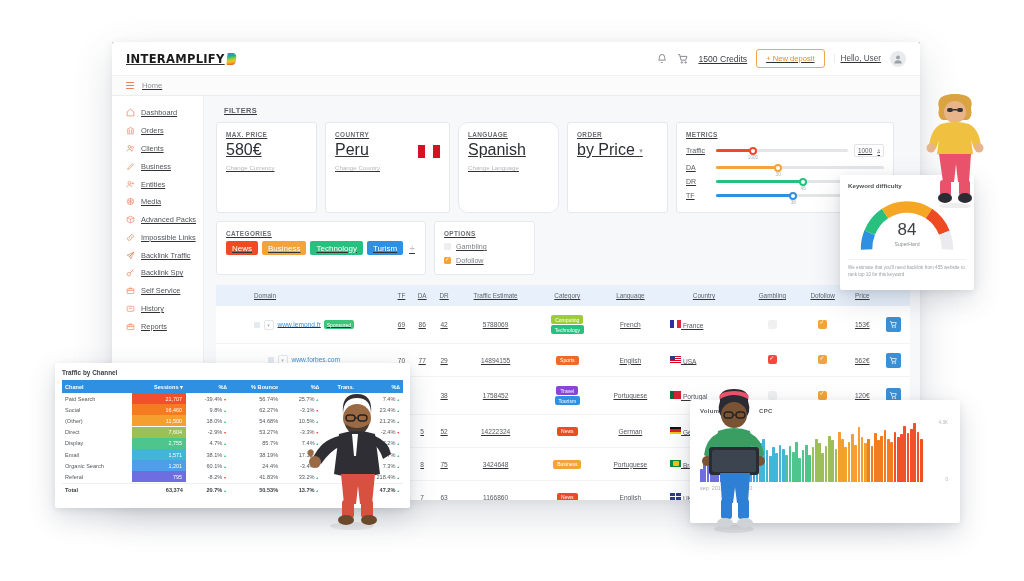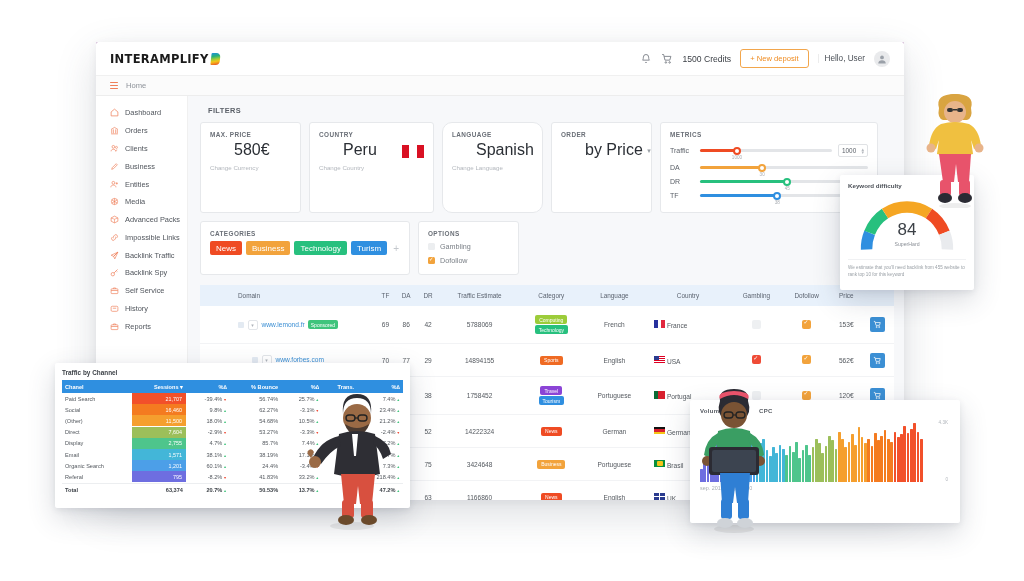--- a/index.html
+++ b/index.html
@@ -7,26 +7,27 @@
   body {
     font-family: "Liberation Sans", sans-serif;
     background: #ffffff;
     position: relative;
     color: #333;
   }
 
   
   .app-window {
     position: absolute;
-    left: 96px; top: 42px;
+    left: 112px; top: 42px;
     width: 808px; height: 458px;
     background: #701a75;
     box-shadow: 0 14px 40px rgba(60,70,90,0.18), 0 2px 8px rgba(60,70,90,0.08);
     border-radius: 2px;
     overflow: hidden;
+    text-decoration: underline;
   }
 
   
   .topbar {
     height: 34px;
     display: flex; align-items: center;
     padding: 0 14px;
     background: #fff;
     border-bottom: 1px solid #f0f0f0;
   }
@@ -127,21 +128,20 @@
     padding: 8px 9px 9px;
     position: relative;
   }
   .fcard .f-title {
     font-size: 6.4px; font-weight: bold; color: #6a6f77;
     letter-spacing: 0.4px; margin-bottom: 4px;
   }
   .fcard .f-value {
     font-size: 16px; color: #2b2f35; font-weight: normal; line-height: 1.05;
     white-space: nowrap;
-    margin-left: 24px;
   }
   .fcard .f-sub { font-size: 6.2px; color: #b3b7bd; margin-top: 5px; }
   .f-w1 { width: 101px; }
   .f-w2 { width: 125px; }
   .f-w3 { width: 101px; border-radius: 10px; }
   .f-w4 { width: 101px; }
   .flag-peru {
     position: absolute; right: 9px; top: 22px;
     width: 22px; height: 13px;
     background: linear-gradient(to right,#d91023 33.3%,#fff 33.3%,#fff 66.6%,#d91023 66.6%);

